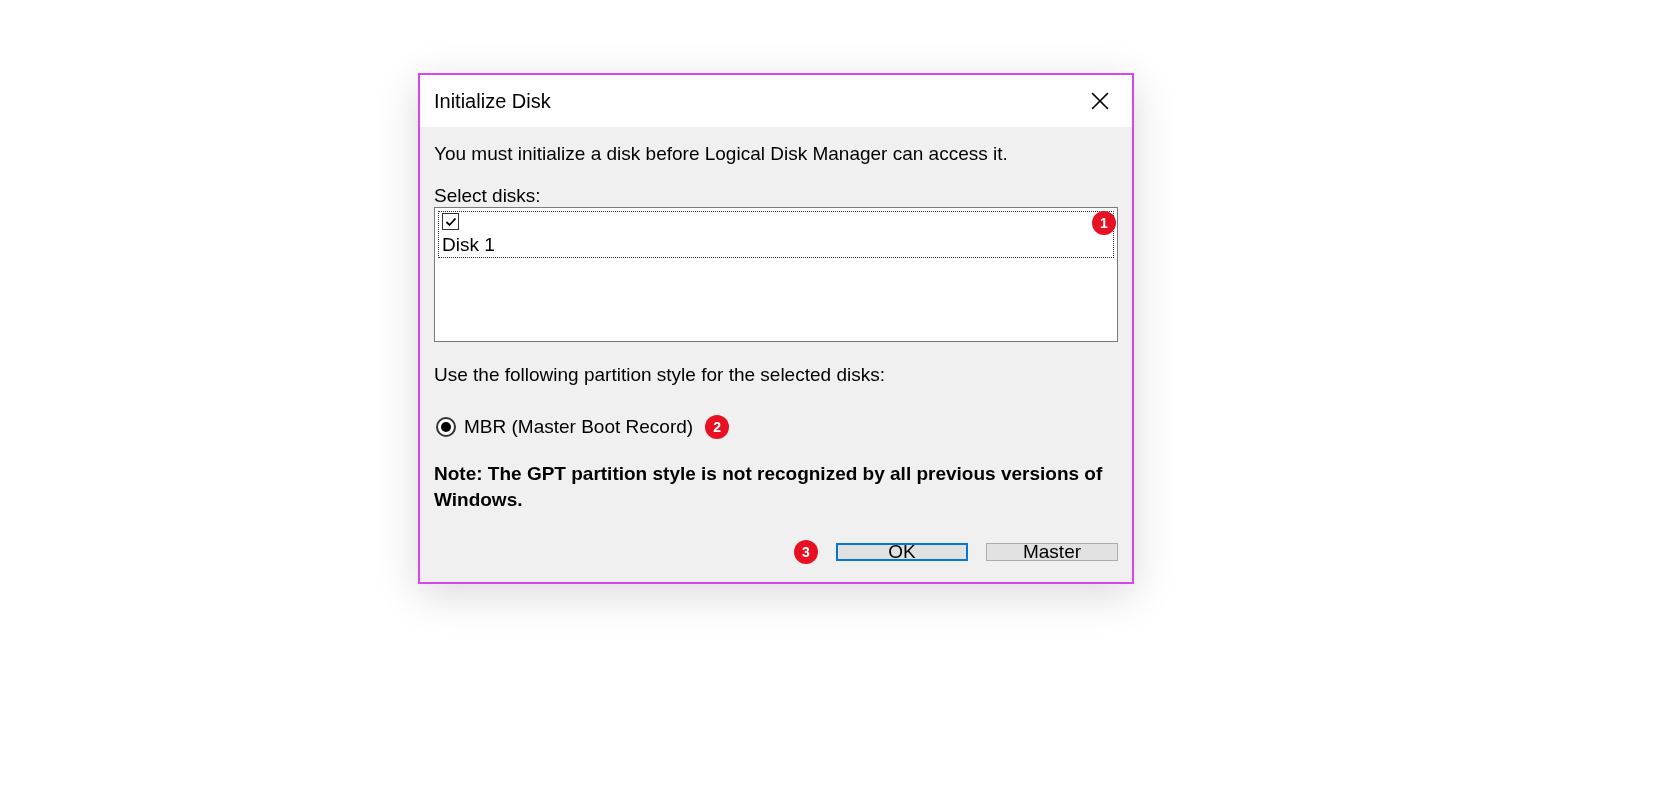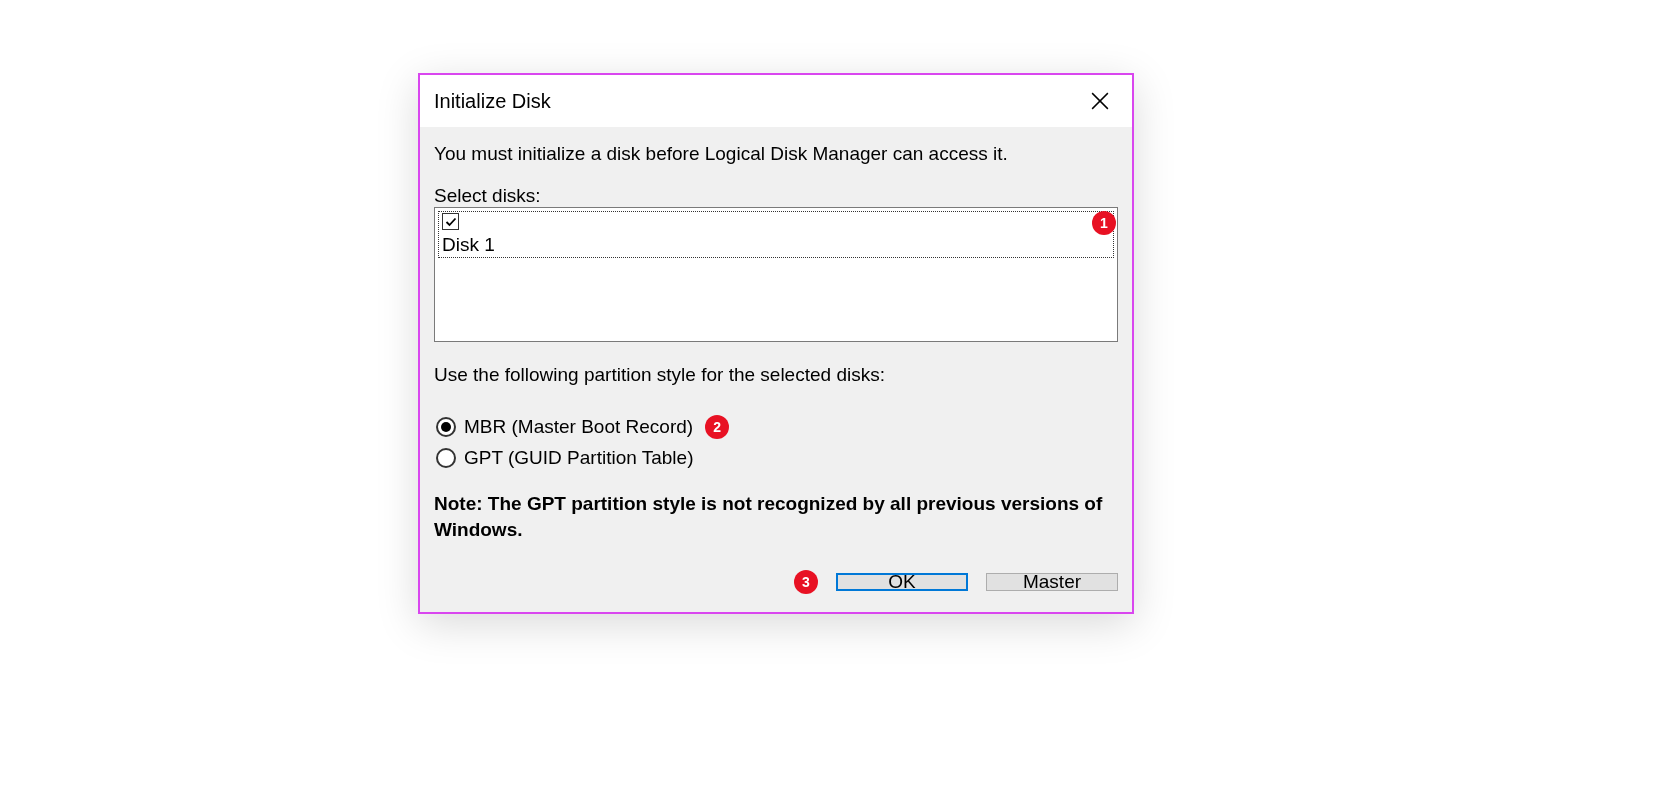--- a/index.html
+++ b/index.html
@@ -183,24 +183,20 @@
     </div>
 
     <div class="partition-label">Use the following partition style for the selected disks:</div>
 
     <div class="radio-row">
       <span class="radio selected"></span>
       <span>MBR (Master Boot Record)</span>
       <span class="annot" style="position:static; margin-left:4px;">2</span>
     </div>
 
-    <div class="radio-row">
-      <span class="radio"></span>
-      <span>GPT (GUID Partition Table)</span>
-    </div>
 
     <div class="note">Note: The GPT partition style is not recognized by all previous versions of Windows.</div>
 
     <div class="button-row">
       <span class="annot" style="position:static;">3</span>
       <div class="btn primary">OK</div>
       <div class="btn">Master</div>
     </div>
 
   </div>

